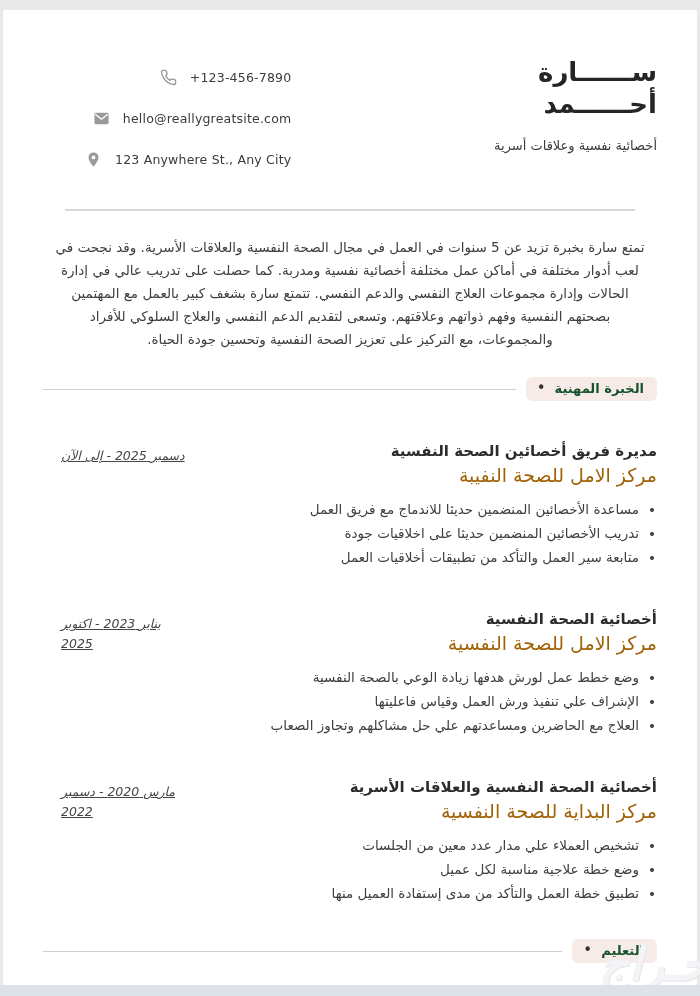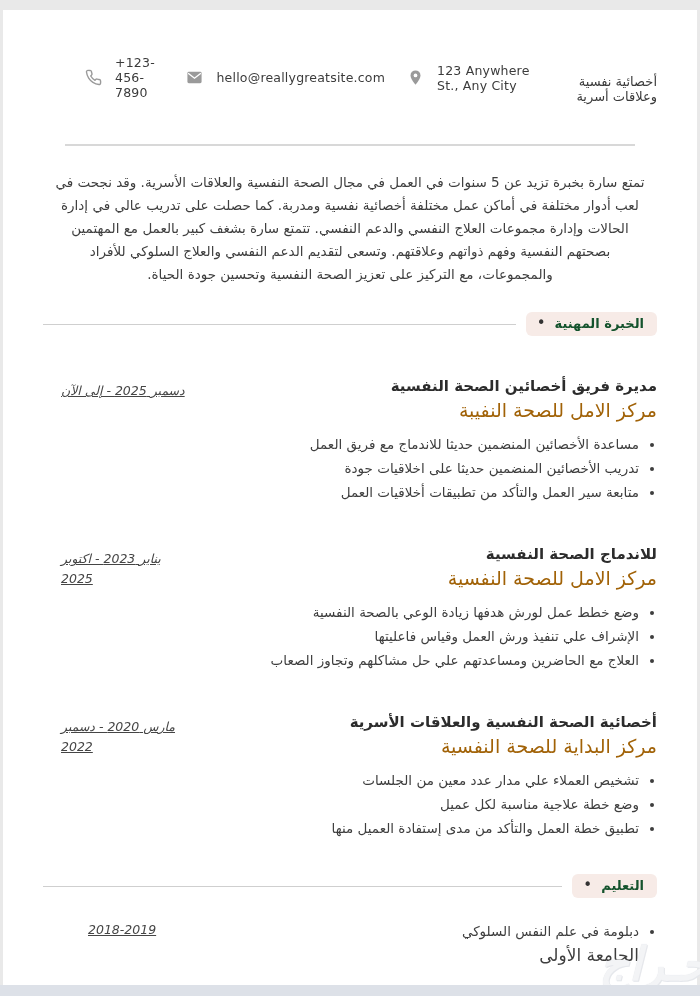--- a/index.html
+++ b/index.html
@@ -13,21 +13,21 @@
     background:#e9e9e9; margin:0 auto; overflow:hidden;
   }
   .page {
     position:absolute; top:10px; left:3px;
     width:694px; height:975px; background:#ffffff;
   }
   .content { position:relative; height:100%; padding:0 40px; }
 
   
   .top { display:flex; justify-content:space-between; padding-top:46px; }
-  .contact { display:flex; flex-direction:row; gap:22px; margin:12px 0 0 42px; }
+  .contact { display:flex; flex-direction:column; gap:22px; margin:12px 0 0 42px;align-items:flex-end; }
   .contact-row { display:flex; align-items:center; gap:13px; height:19px; }
   .contact-row .txt { font-size:12.5px; color:#3b3b3b; letter-spacing:0.2px; }
   .cicon { width:17px; height:17px; display:inline-flex; }
   .cicon svg { width:17px; height:17px; }
 
   .identity { direction:rtl; text-align:right; }
   .name { font-size:26px; font-weight:bold; color:#252525; line-height:32px; }
   .subtitle { margin-top:18px; font-size:13px; color:#3b3b3b; }
 
   .divider { width:570px; height:2px; background:#d8d8d8; margin:40px auto 0; }
@@ -116,20 +116,24 @@
               <svg viewBox="0 0 24 24">
                   <path d="M12 2a7 7 0 0 0-7 7c0 5.2 7 13 7 13s7-7.8 7-13a7 7 0 0 0-7-7z" fill="#9a9a9a"></path>
                   <circle cx="12" cy="9" r="2.6" fill="#ffffff"></circle>
                 </svg>
             </span>
             <span class="txt">123 Anywhere St., Any City</span>
           </div>
         </div>
 
         <div class="identity">
+          <div class="name">
+            <div>ســــــارة</div>
+            <div>أحــــــمد</div>
+          </div>
           <div class="subtitle">أخصائية نفسية وعلاقات أسرية</div>
         </div>
       </header>
 
       <div class="divider"></div>
 
       <p class="summary">تمتع سارة بخبرة تزيد عن 5 سنوات في العمل في مجال الصحة النفسية والعلاقات الأسرية. وقد نجحت في لعب أدوار مختلفة في أماكن عمل مختلفة أخصائية نفسية ومدربة. كما حصلت على تدريب عالي في إدارة الحالات وإدارة مجموعات العلاج النفسي والدعم النفسي. تتمتع سارة بشغف كبير بالعمل مع المهتمين بصحتهم النفسية وفهم ذواتهم وعلاقتهم. وتسعى لتقديم الدعم النفسي والعلاج السلوكي للأفراد والمجموعات، مع التركيز على تعزيز الصحة النفسية وتحسين جودة الحياة.</p>
 
       <div class="section-header">
         <div class="section-line"></div>
@@ -145,21 +149,21 @@
         <div class="job-company">مركز الامل للصحة النفيبة</div>
         <ul class="bullets">
           <li>مساعدة الأخصائين المنضمين حديثا للاندماج مع فريق العمل</li>
           <li>تدريب الأخصائين المنضمين حديثا على اخلاقيات جودة</li>
           <li>متابعة سير العمل والتأكد من تطبيقات أخلاقيات العمل</li>
         </ul>
       </div>
 
       <div class="job">
         <div class="job-date">يناير 2023 - اكتوبر 2025</div>
-        <h3 class="job-title">للاندماج الصحة النفسية</h3>
+        <h3 class="job-title">أخصائية الصحة النفسية</h3>
         <div class="job-company">مركز الامل للصحة النفسية</div>
         <ul class="bullets">
           <li>وضع خطط عمل لورش هدفها زيادة الوعي بالصحة النفسية</li>
           <li>الإشراف علي تنفيذ ورش العمل وقياس فاعليتها</li>
           <li>العلاج مع الحاضرين ومساعدتهم علي حل مشاكلهم وتجاوز الصعاب</li>
         </ul>
       </div>
 
       <div class="job">
         <div class="job-date">مارس 2020 - دسمبر 2022</div>

